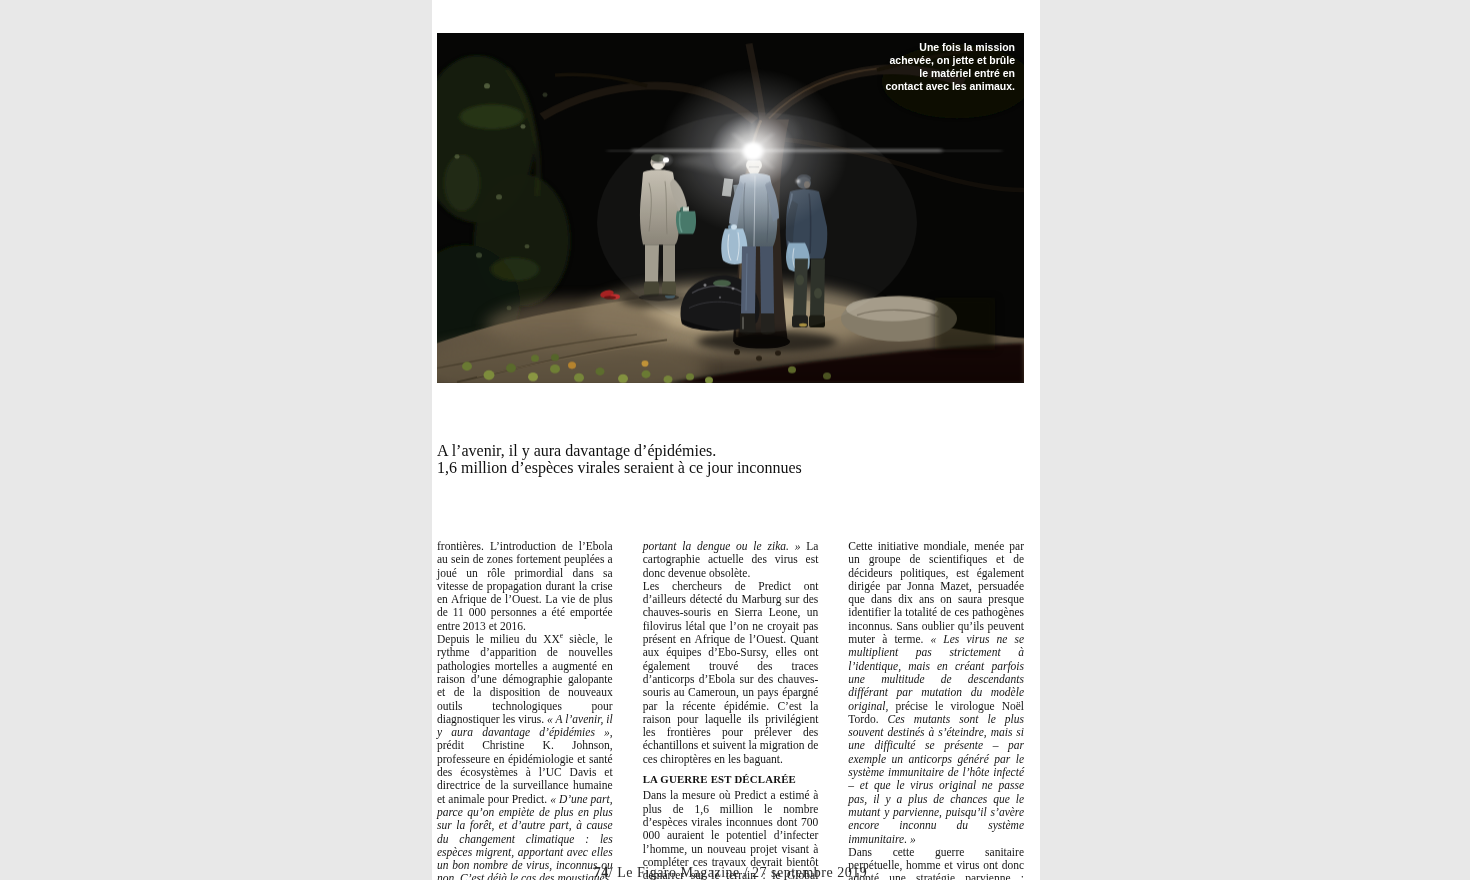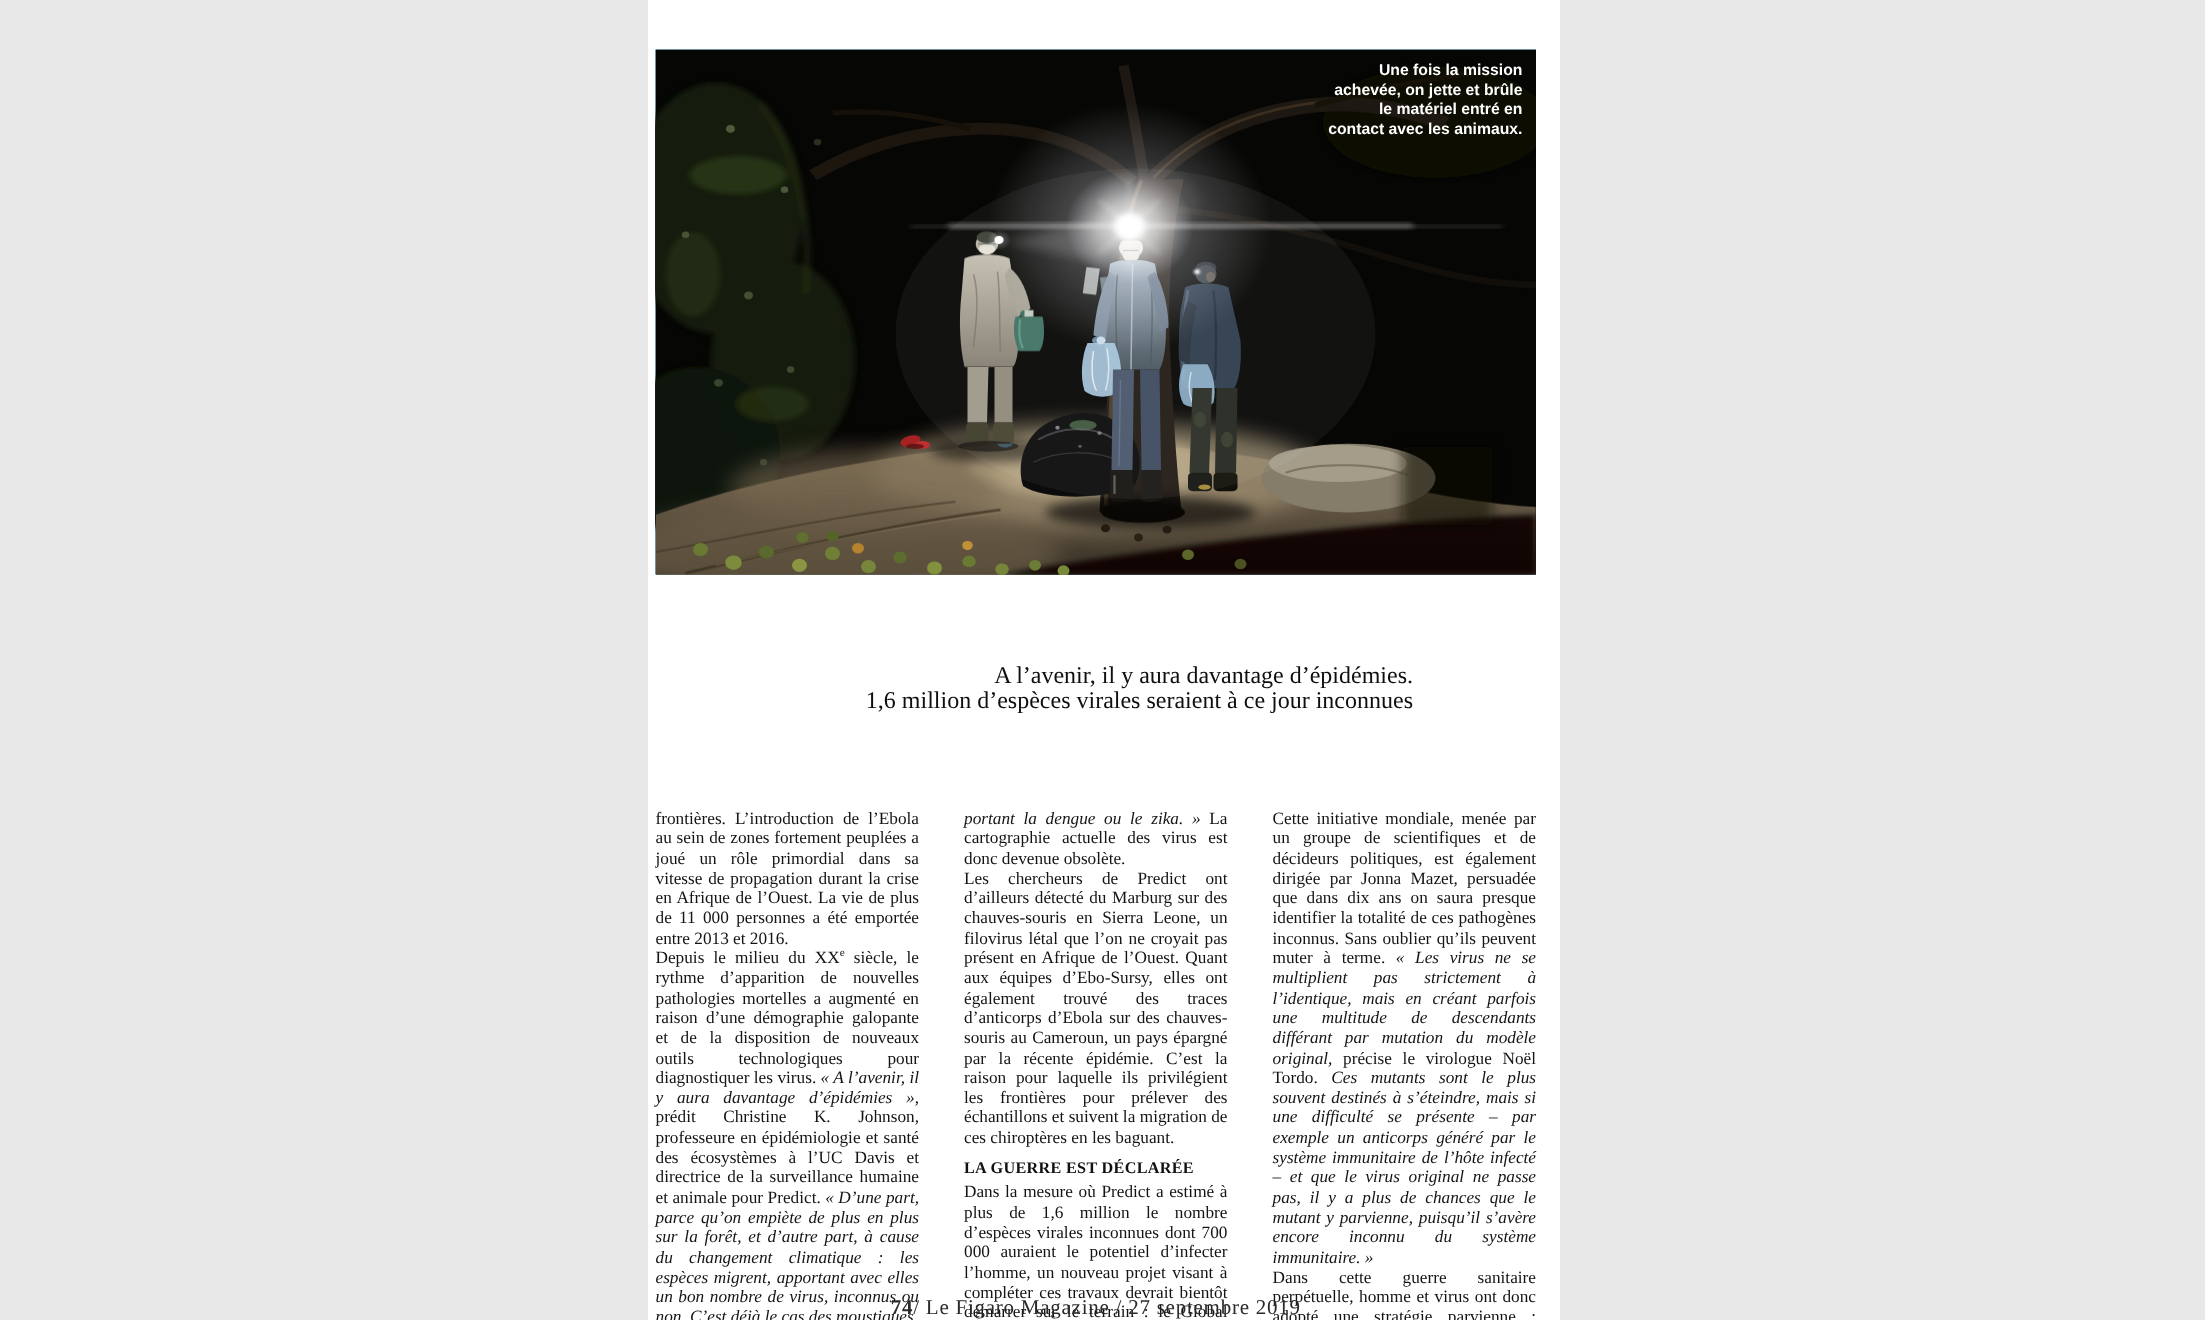--- a/index.html
+++ b/index.html
@@ -26,21 +26,21 @@
   .photo-caption{
     position:absolute;top:8px;right:9px;
     text-align:right;color:#ffffff;
     font-family:"Liberation Sans",sans-serif;
     font-weight:bold;font-size:10.5px;line-height:12.9px;
     white-space:pre-line;
   }
   .headline{
     position:absolute;top:442px;left:5px;width:587px;
     box-sizing:border-box;padding-right:82px;
-    text-align:right;color:#0f0f0f;
+    text-align:left;color:#0f0f0f;
     font-size:16px;line-height:17px;white-space:pre-line;
     font-family:"Liberation Serif",serif;
   }
   .columns{
     position:absolute;left:5px;top:492px;width:587px;
     display:flex;gap:30px;
   }
   .col{
     flex:1;min-width:0;
     font-size:11.5px;line-height:13.3px;color:#141414;

